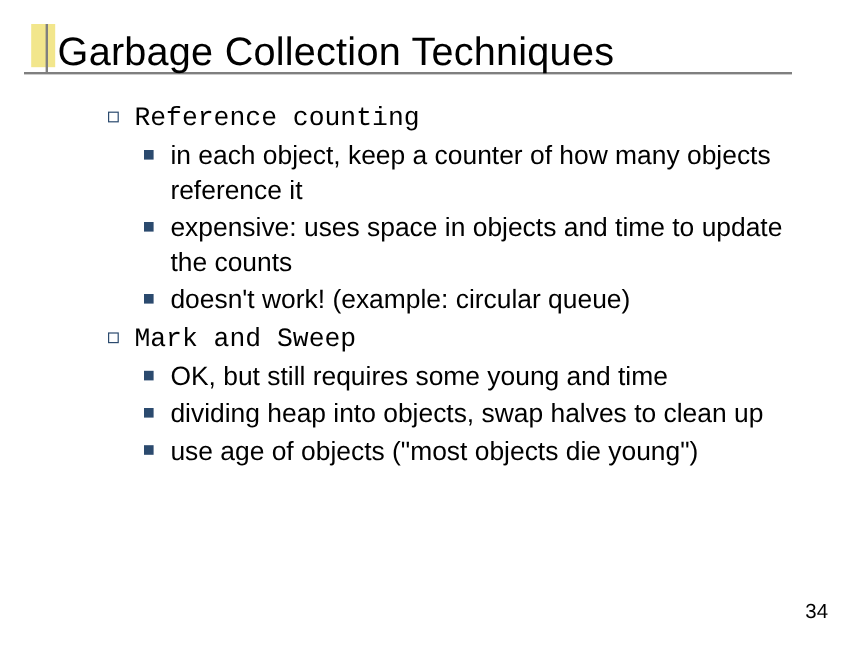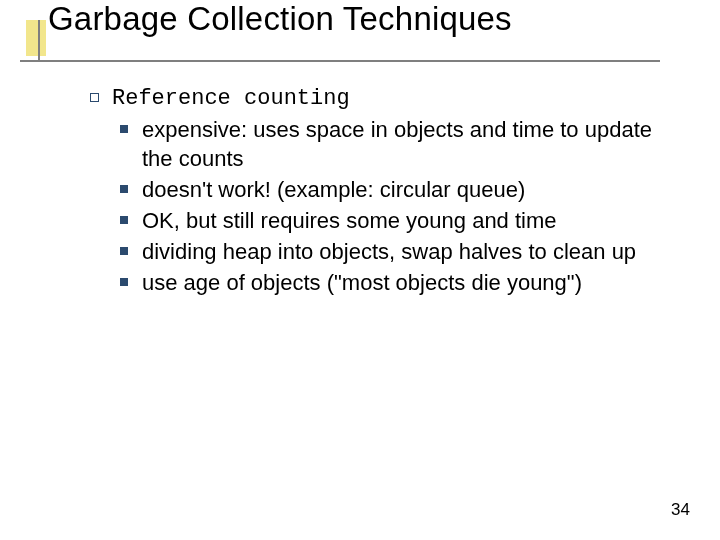--- a/index.html
+++ b/index.html
@@ -20,21 +20,21 @@
     top: 20px;
     width: 20px;
     height: 36px;
     background: #f2e68c;
     z-index: 0;
   }
 
   .title-wrap {
     position: absolute;
     left: 38px;
-    top: 0;
+    top: 24px;
     right: 20px;
     z-index: 2;
   }
 
   .title {
     font-size: 33px;
     font-weight: 400;
     letter-spacing: 0.2px;
     color: #000;
     margin: 0;
@@ -120,23 +120,25 @@
 <div class="vert-rule"></div>
 <div class="title-underline"></div>
 
 <div class="title-wrap">
   <h1 class="title">Garbage Collection Techniques</h1>
 </div>
 
 <div class="content">
 
   <div class="lvl1">Reference counting</div>
+    <div class="lvl2">in each object, keep a counter of how many objects reference it</div>
     <div class="lvl2">expensive: uses space in objects and time to update the counts</div>
     <div class="lvl2">doesn't work! (example: circular queue)</div>
 
+  <div class="lvl1">Mark and Sweep</div>
     <div class="lvl2">OK, but still requires some young and time</div>
 
     <div class="lvl2">dividing heap into objects, swap halves to clean up</div>
     <div class="lvl2">use age of objects ("most objects die young")</div>
 
 </div>
 
 <div class="page-number">34</div>
 
 </body></html>

